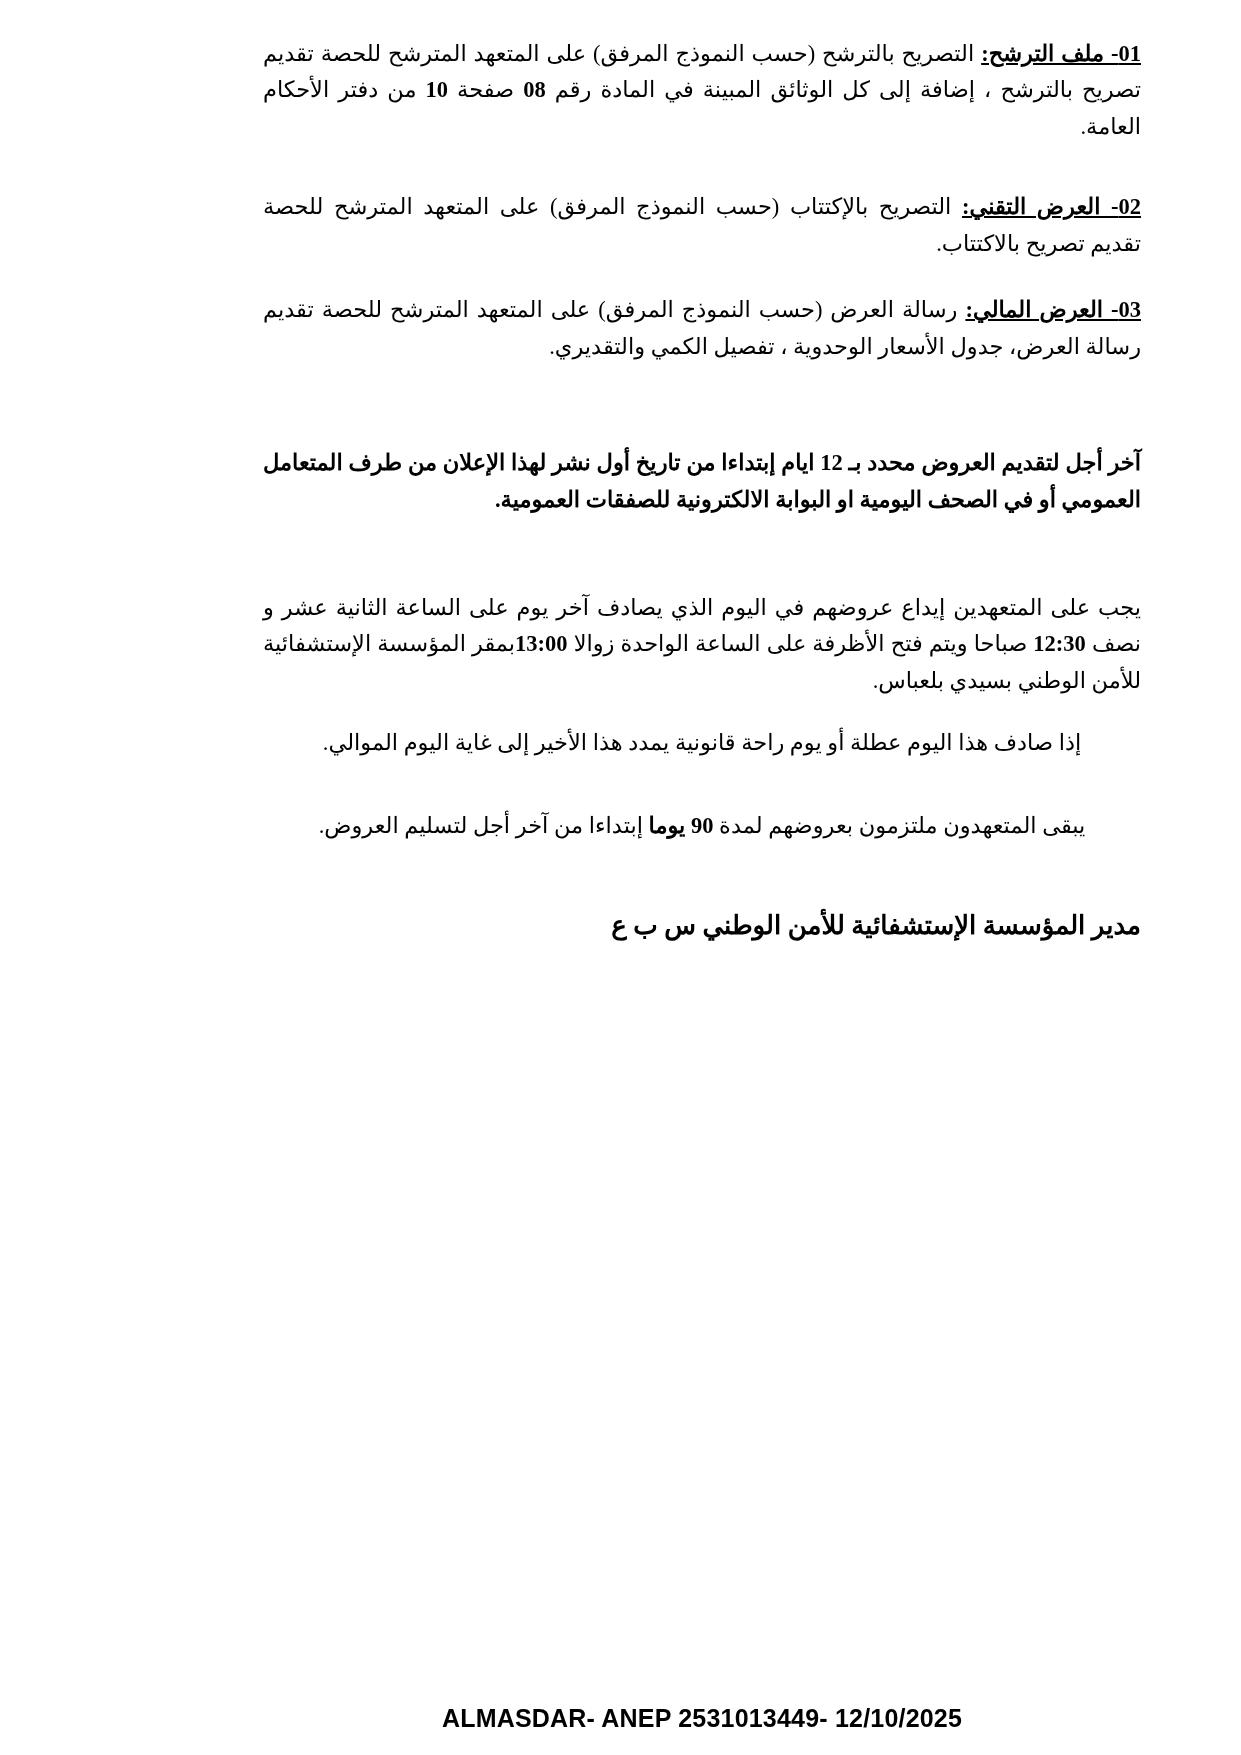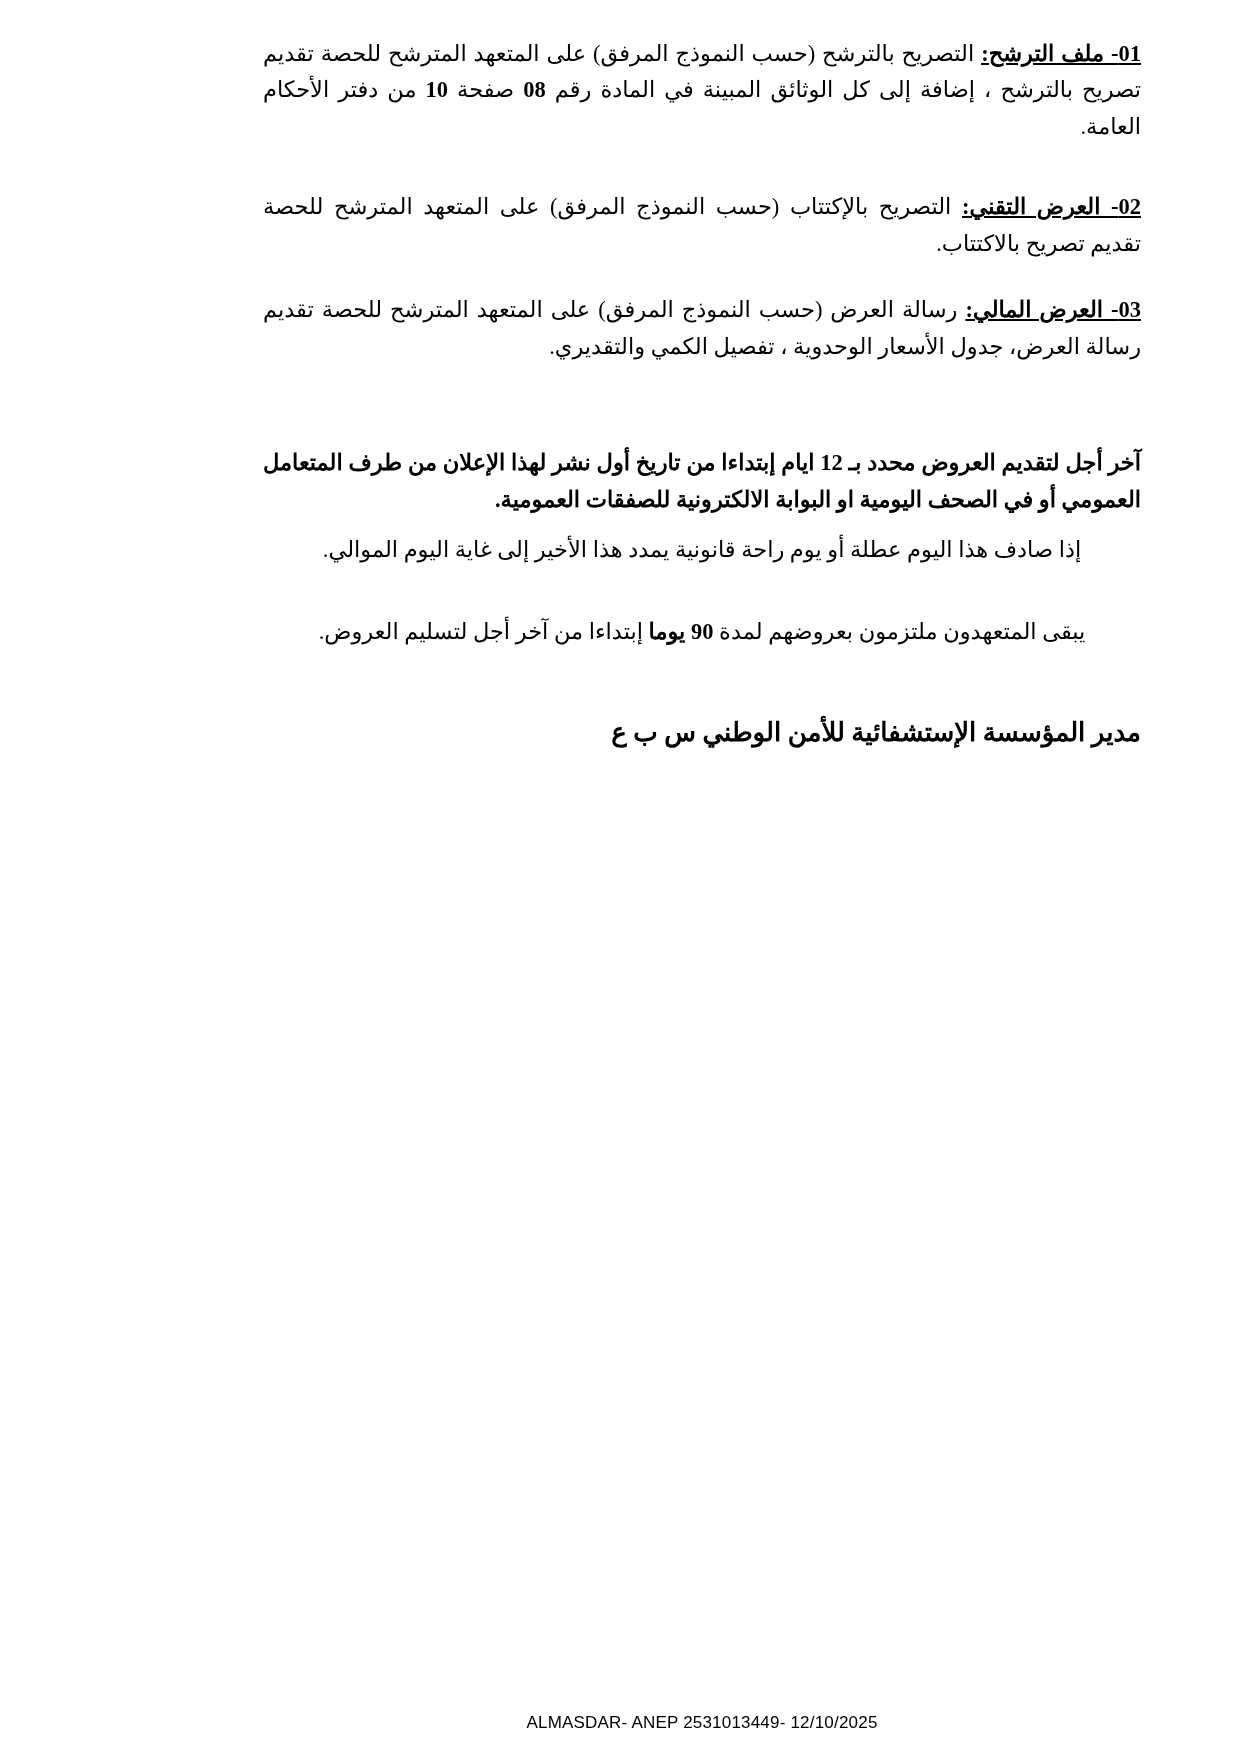--- a/index.html
+++ b/index.html
@@ -70,22 +70,23 @@
     padding-left: 210px;
   }
   .footer {
     position: absolute;
     left: 0;
     right: 0;
     bottom: 22px;
     text-align: center;
     direction: ltr;
     font-family: "Liberation Sans", sans-serif;
-    font-size: 17px;
+    font-size: 25px;
     letter-spacing: 0.2px;
+    font-weight: bold;
   }
 </style>
 </head>
 <body>
 
 <div class="page">
 
   <p class="para section-1">
     <span class="lead">01- ملف الترشح:</span><span> التصريح بالترشح (حسب النموذج المرفق) على المتعهد المترشح للحصة تقديم تصريح بالترشح ، إضافة إلى كل الوثائق المبينة في المادة رقم <span class="b">08</span> صفحة <span class="b">10</span> من دفتر الأحكام العامة.</span>
   </p>
@@ -93,20 +94,21 @@
   <p class="para section-2">
     <span class="lead">02- العرض التقني:</span><span> التصريح بالإكتتاب (حسب النموذج المرفق) على المتعهد المترشح للحصة  تقديم تصريح بالاكتتاب.</span>
   </p>
 
   <p class="para section-3">
     <span class="lead">03- العرض المالي:</span><span> رسالة العرض  (حسب النموذج المرفق) على المتعهد المترشح للحصة تقديم رسالة العرض، جدول الأسعار الوحدوية ، تفصيل الكمي والتقديري.</span>
   </p>
 
   <p class="deadline">آخر أجل لتقديم العروض محدد بـ 12 ايام إبتداءا من تاريخ أول نشر لهذا الإعلان من طرف المتعامل العمومي أو في الصحف اليومية او البوابة الالكترونية للصفقات العمومية.</p>
 
+  <p class="para note-open">يجب على المتعهدين إيداع عروضهم في اليوم الذي يصادف آخر يوم على الساعة الثانية عشر و نصف <span class="b">12:30</span> صباحا  ويتم فتح الأظرفة على الساعة الواحدة  زوالا   <span class="b">13:00</span>بمقر المؤسسة الإستشفائية للأمن الوطني بسيدي بلعباس.</p>
 
   <p class="para note-holiday">إذا صادف هذا اليوم عطلة أو يوم راحة قانونية يمدد هذا الأخير إلى غاية اليوم الموالي.</p>
 
   <p class="para note-validity">يبقى المتعهدون ملتزمون بعروضهم لمدة <span class="b">90 يوما</span> إبتداءا من آخر أجل لتسليم العروض.</p>
 
   <div class="signature">مدير المؤسسة الإستشفائية للأمن الوطني س ب ع</div>
 
   <div class="footer">ALMASDAR- ANEP 2531013449- 12/10/2025</div>
 
 </div>

